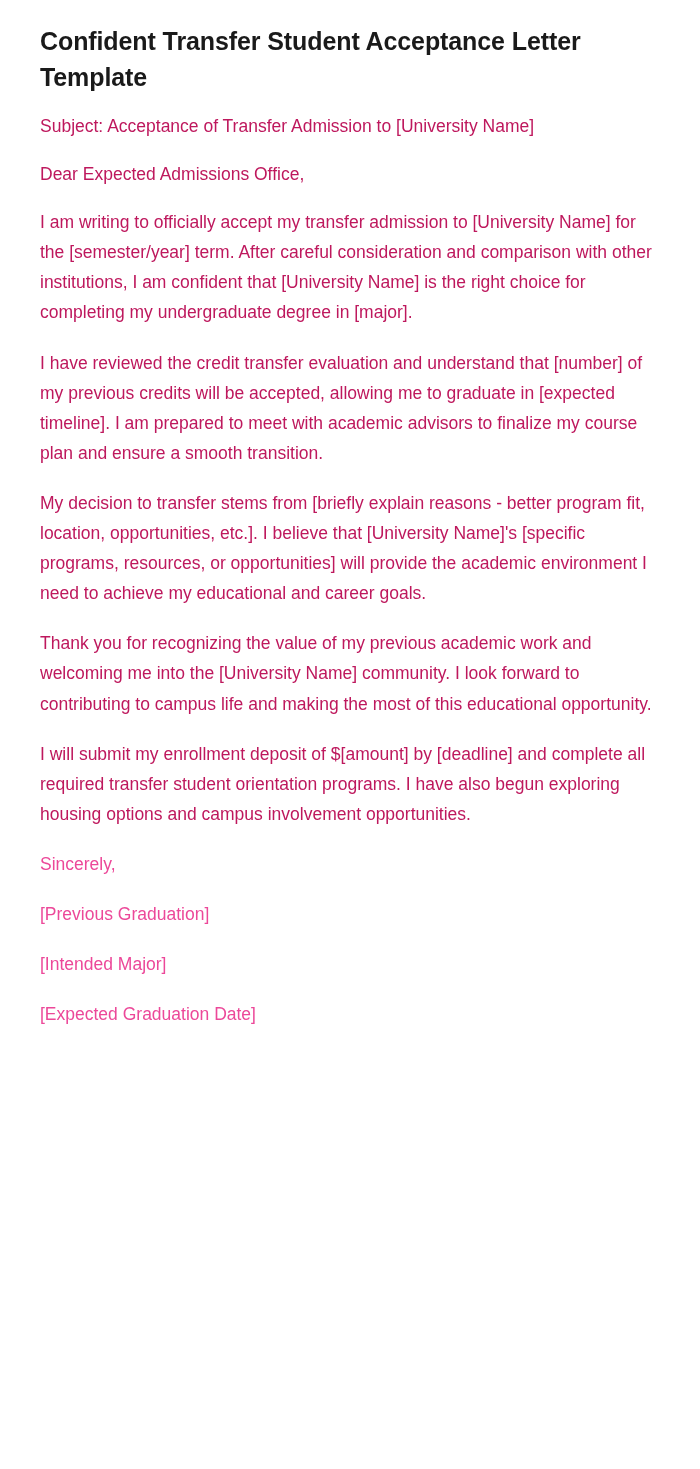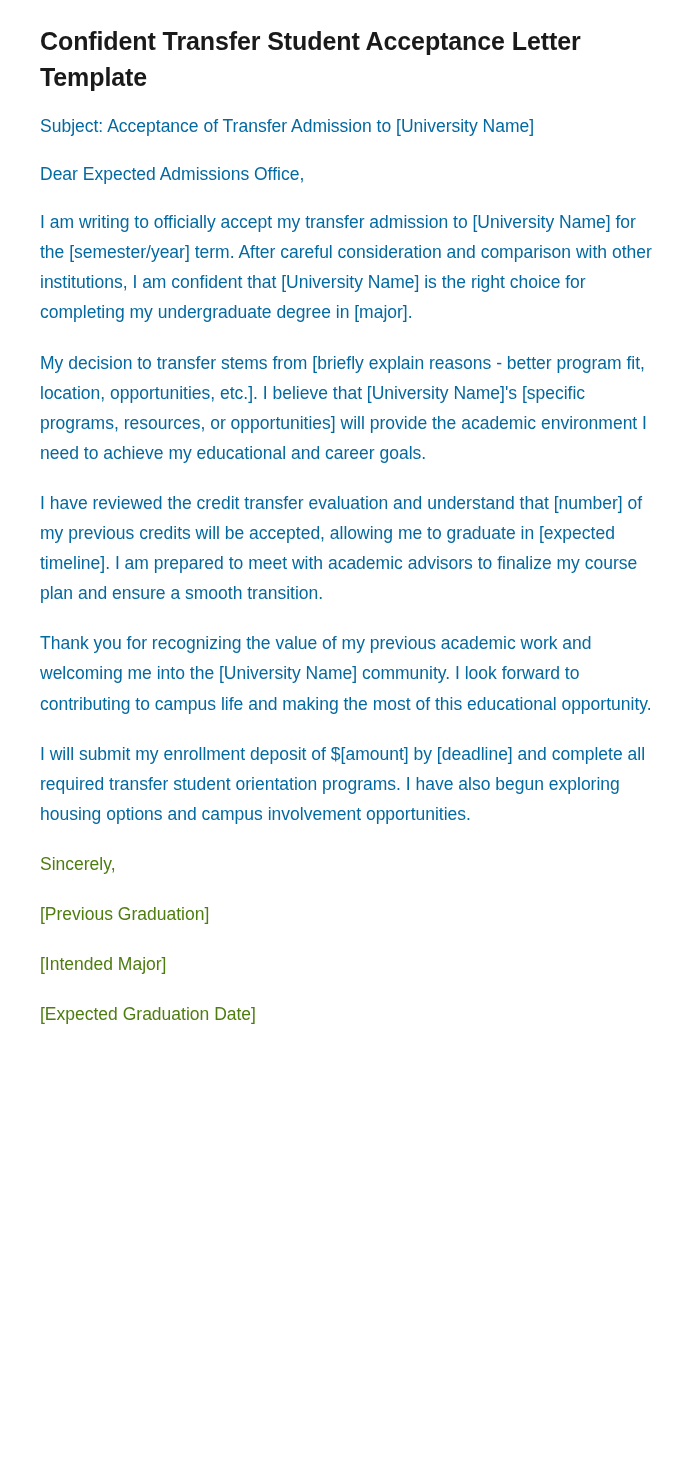--- a/index.html
+++ b/index.html
@@ -23,51 +23,51 @@
     font-size: 25px;
     line-height: 1.42;
     font-weight: bold;
     color: #1a1a1a;
     margin: 0 0 16px 0;
     letter-spacing: -0.1px;
   }
   .para {
     font-size: 17.5px;
     line-height: 1.72;
-    color: #0369a1;
+    color: #be185d;
     margin: 0 0 20px 0;
     font-weight: 400;
   }
   .para.tight {
     margin-bottom: 18px;
   }
   .sig-line {
     font-size: 17.5px;
     line-height: 1.72;
-    color: #4d7c0f;
+    color: #ec4899;
     margin: 0 0 20px 0;
   }
   .sig-line:last-child {
     margin-bottom: 0;
   }
 </style>
 </head>
 <body>
 
 <div class="page">
 
   <h1 class="doc-title">Confident Transfer Student Acceptance Letter Template</h1>
 
   <p class="para tight">Subject: Acceptance of Transfer Admission to [University Name]</p>
 
   <p class="para tight">Dear Expected Admissions Office,</p>
 
   <p class="para">I am writing to officially accept my transfer admission to [University Name] for the [semester/year] term. After careful consideration and comparison with other institutions, I am confident that [University Name] is the right choice for completing my undergraduate degree in [major].</p>
+  <p class="para">I have reviewed the credit transfer evaluation and understand that [number] of my previous credits will be accepted, allowing me to graduate in [expected timeline]. I am prepared to meet with academic advisors to finalize my course plan and ensure a smooth transition.</p>
   <p class="para">My decision to transfer stems from [briefly explain reasons - better program fit, location, opportunities, etc.]. I believe that [University Name]'s [specific programs, resources, or opportunities] will provide the academic environment I need to achieve my educational and career goals.</p>
-  <p class="para">I have reviewed the credit transfer evaluation and understand that [number] of my previous credits will be accepted, allowing me to graduate in [expected timeline]. I am prepared to meet with academic advisors to finalize my course plan and ensure a smooth transition.</p>
   <p class="para">Thank you for recognizing the value of my previous academic work and welcoming me into the [University Name] community. I look forward to contributing to campus life and making the most of this educational opportunity.</p>
   <p class="para">I will submit my enrollment deposit of $[amount] by [deadline] and complete all required transfer student orientation programs. I have also begun exploring housing options and campus involvement opportunities.</p>
 
   <p class="sig-line">Sincerely,</p>
   <p class="sig-line">[Previous Graduation]</p>
   <p class="sig-line">[Intended Major]</p>
   <p class="sig-line">[Expected Graduation Date]</p>
 
 </div>
 

